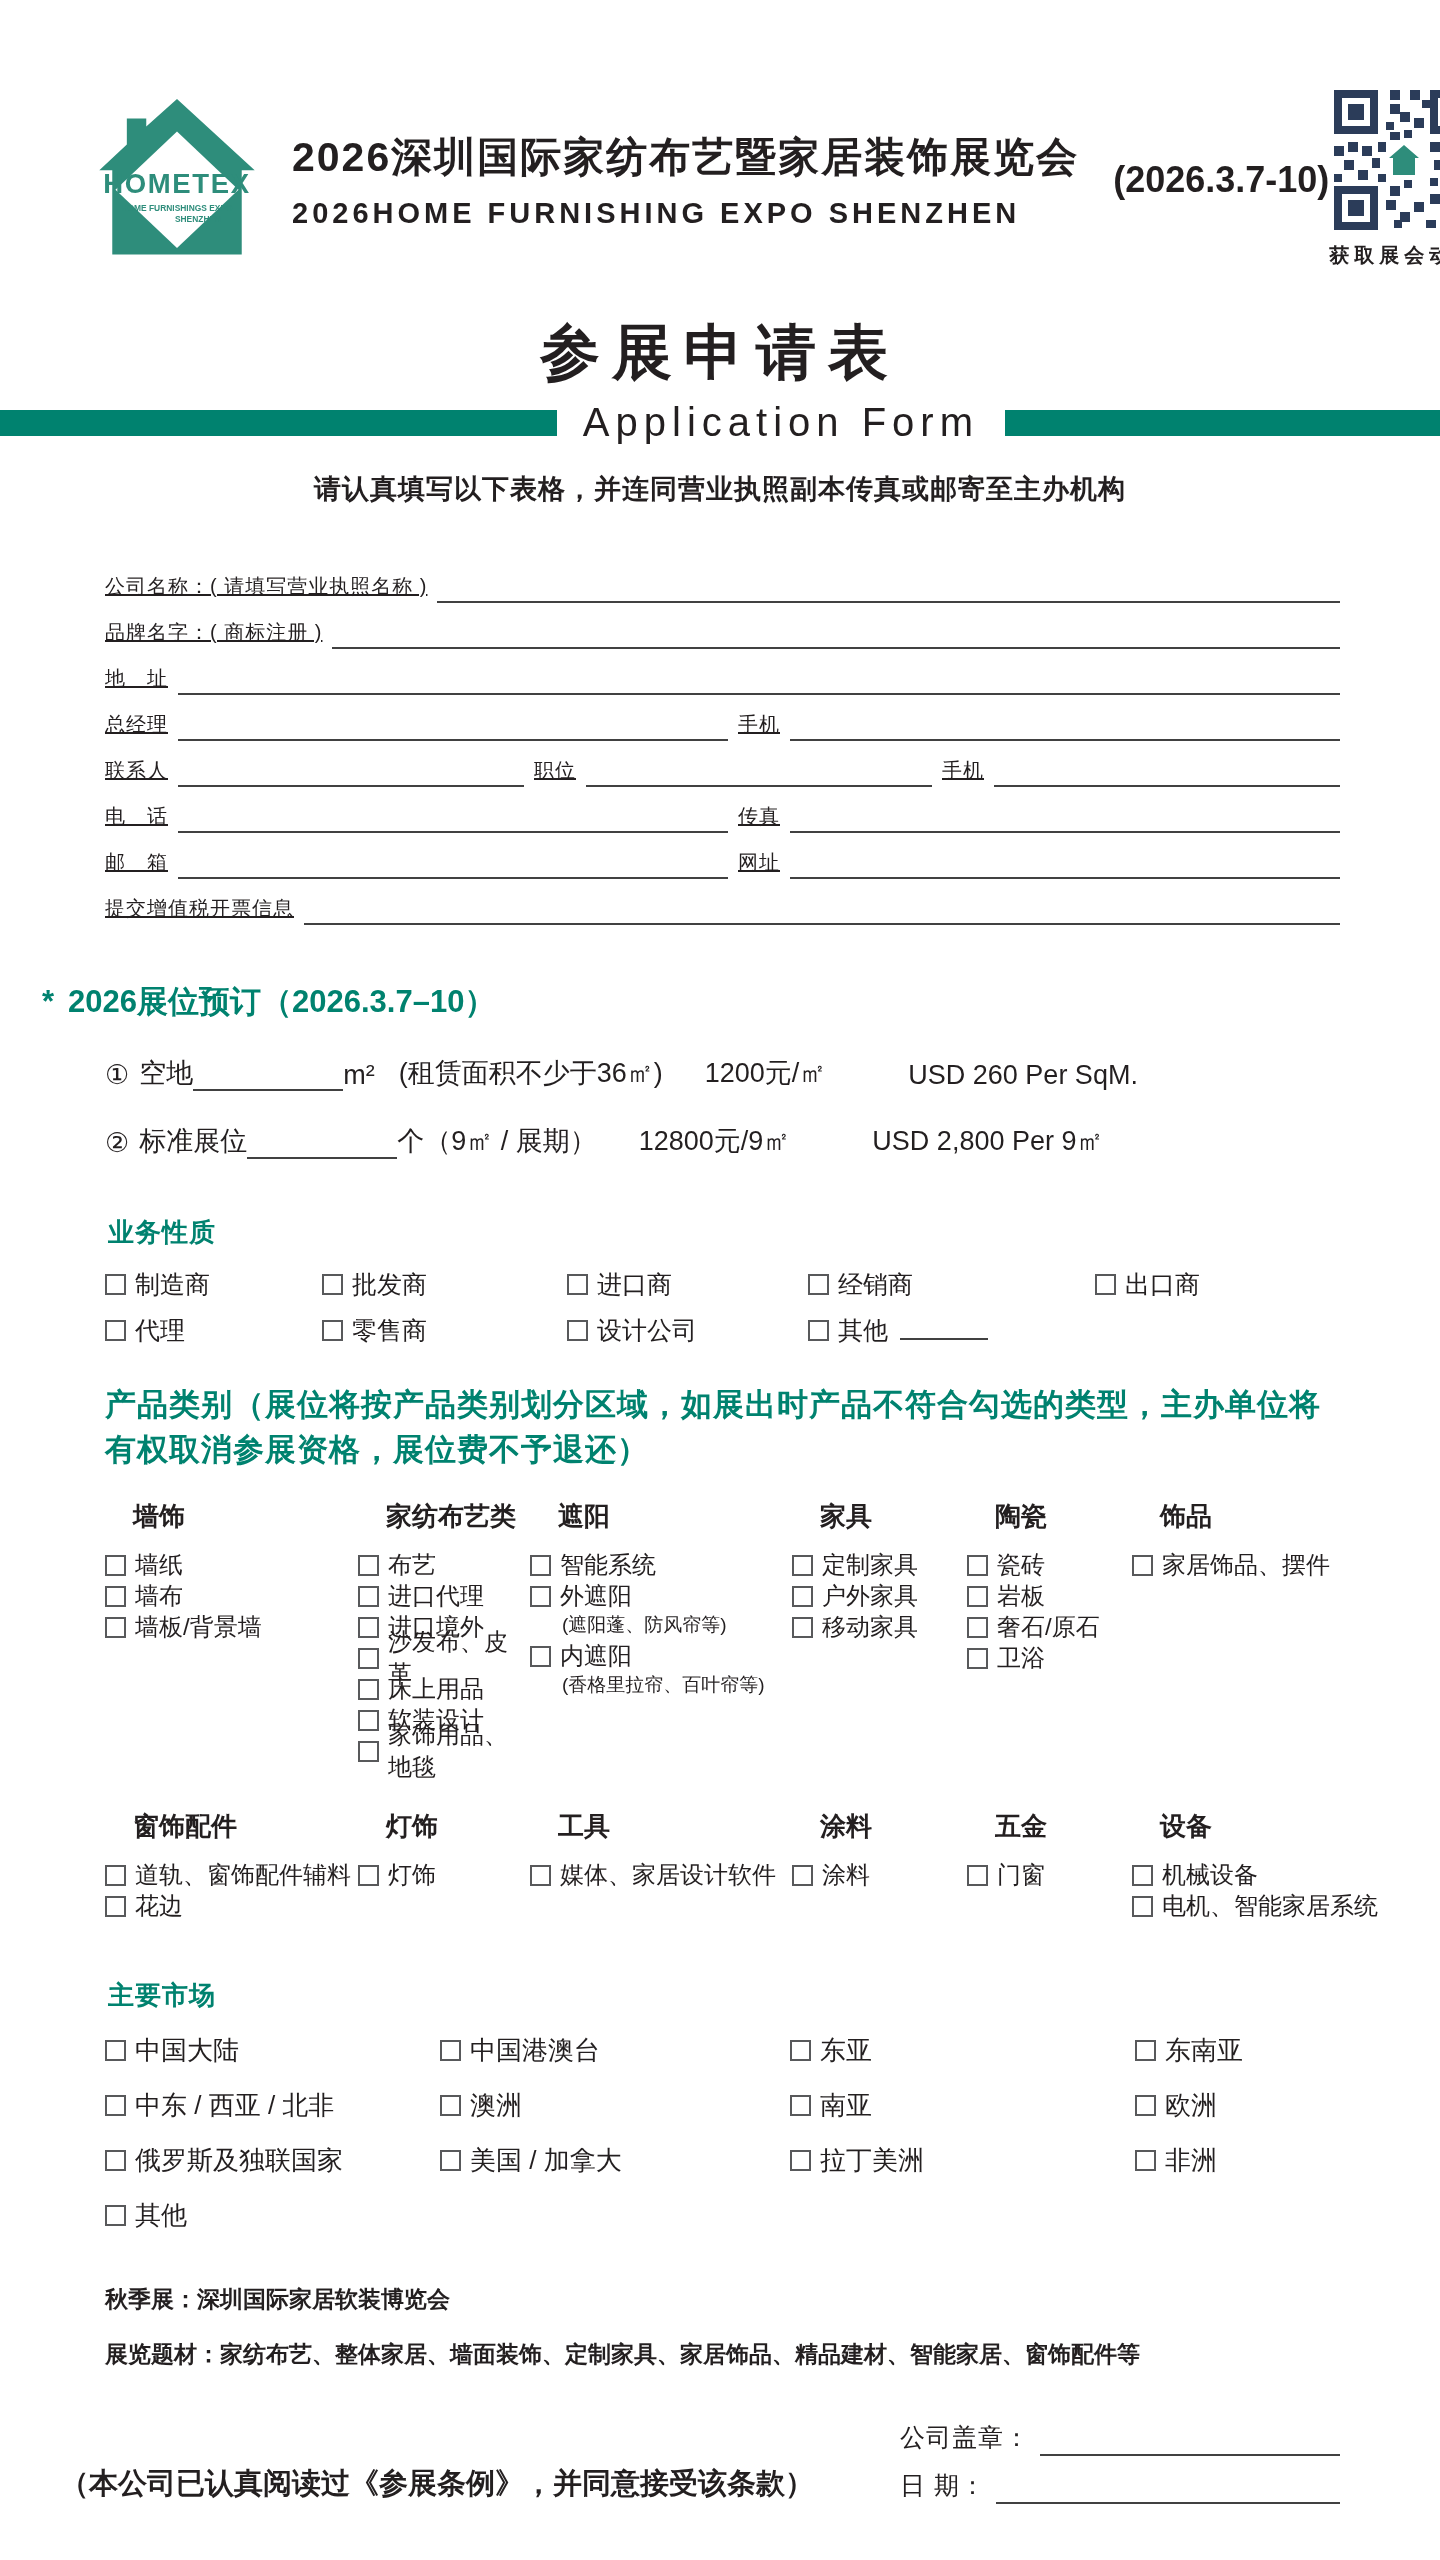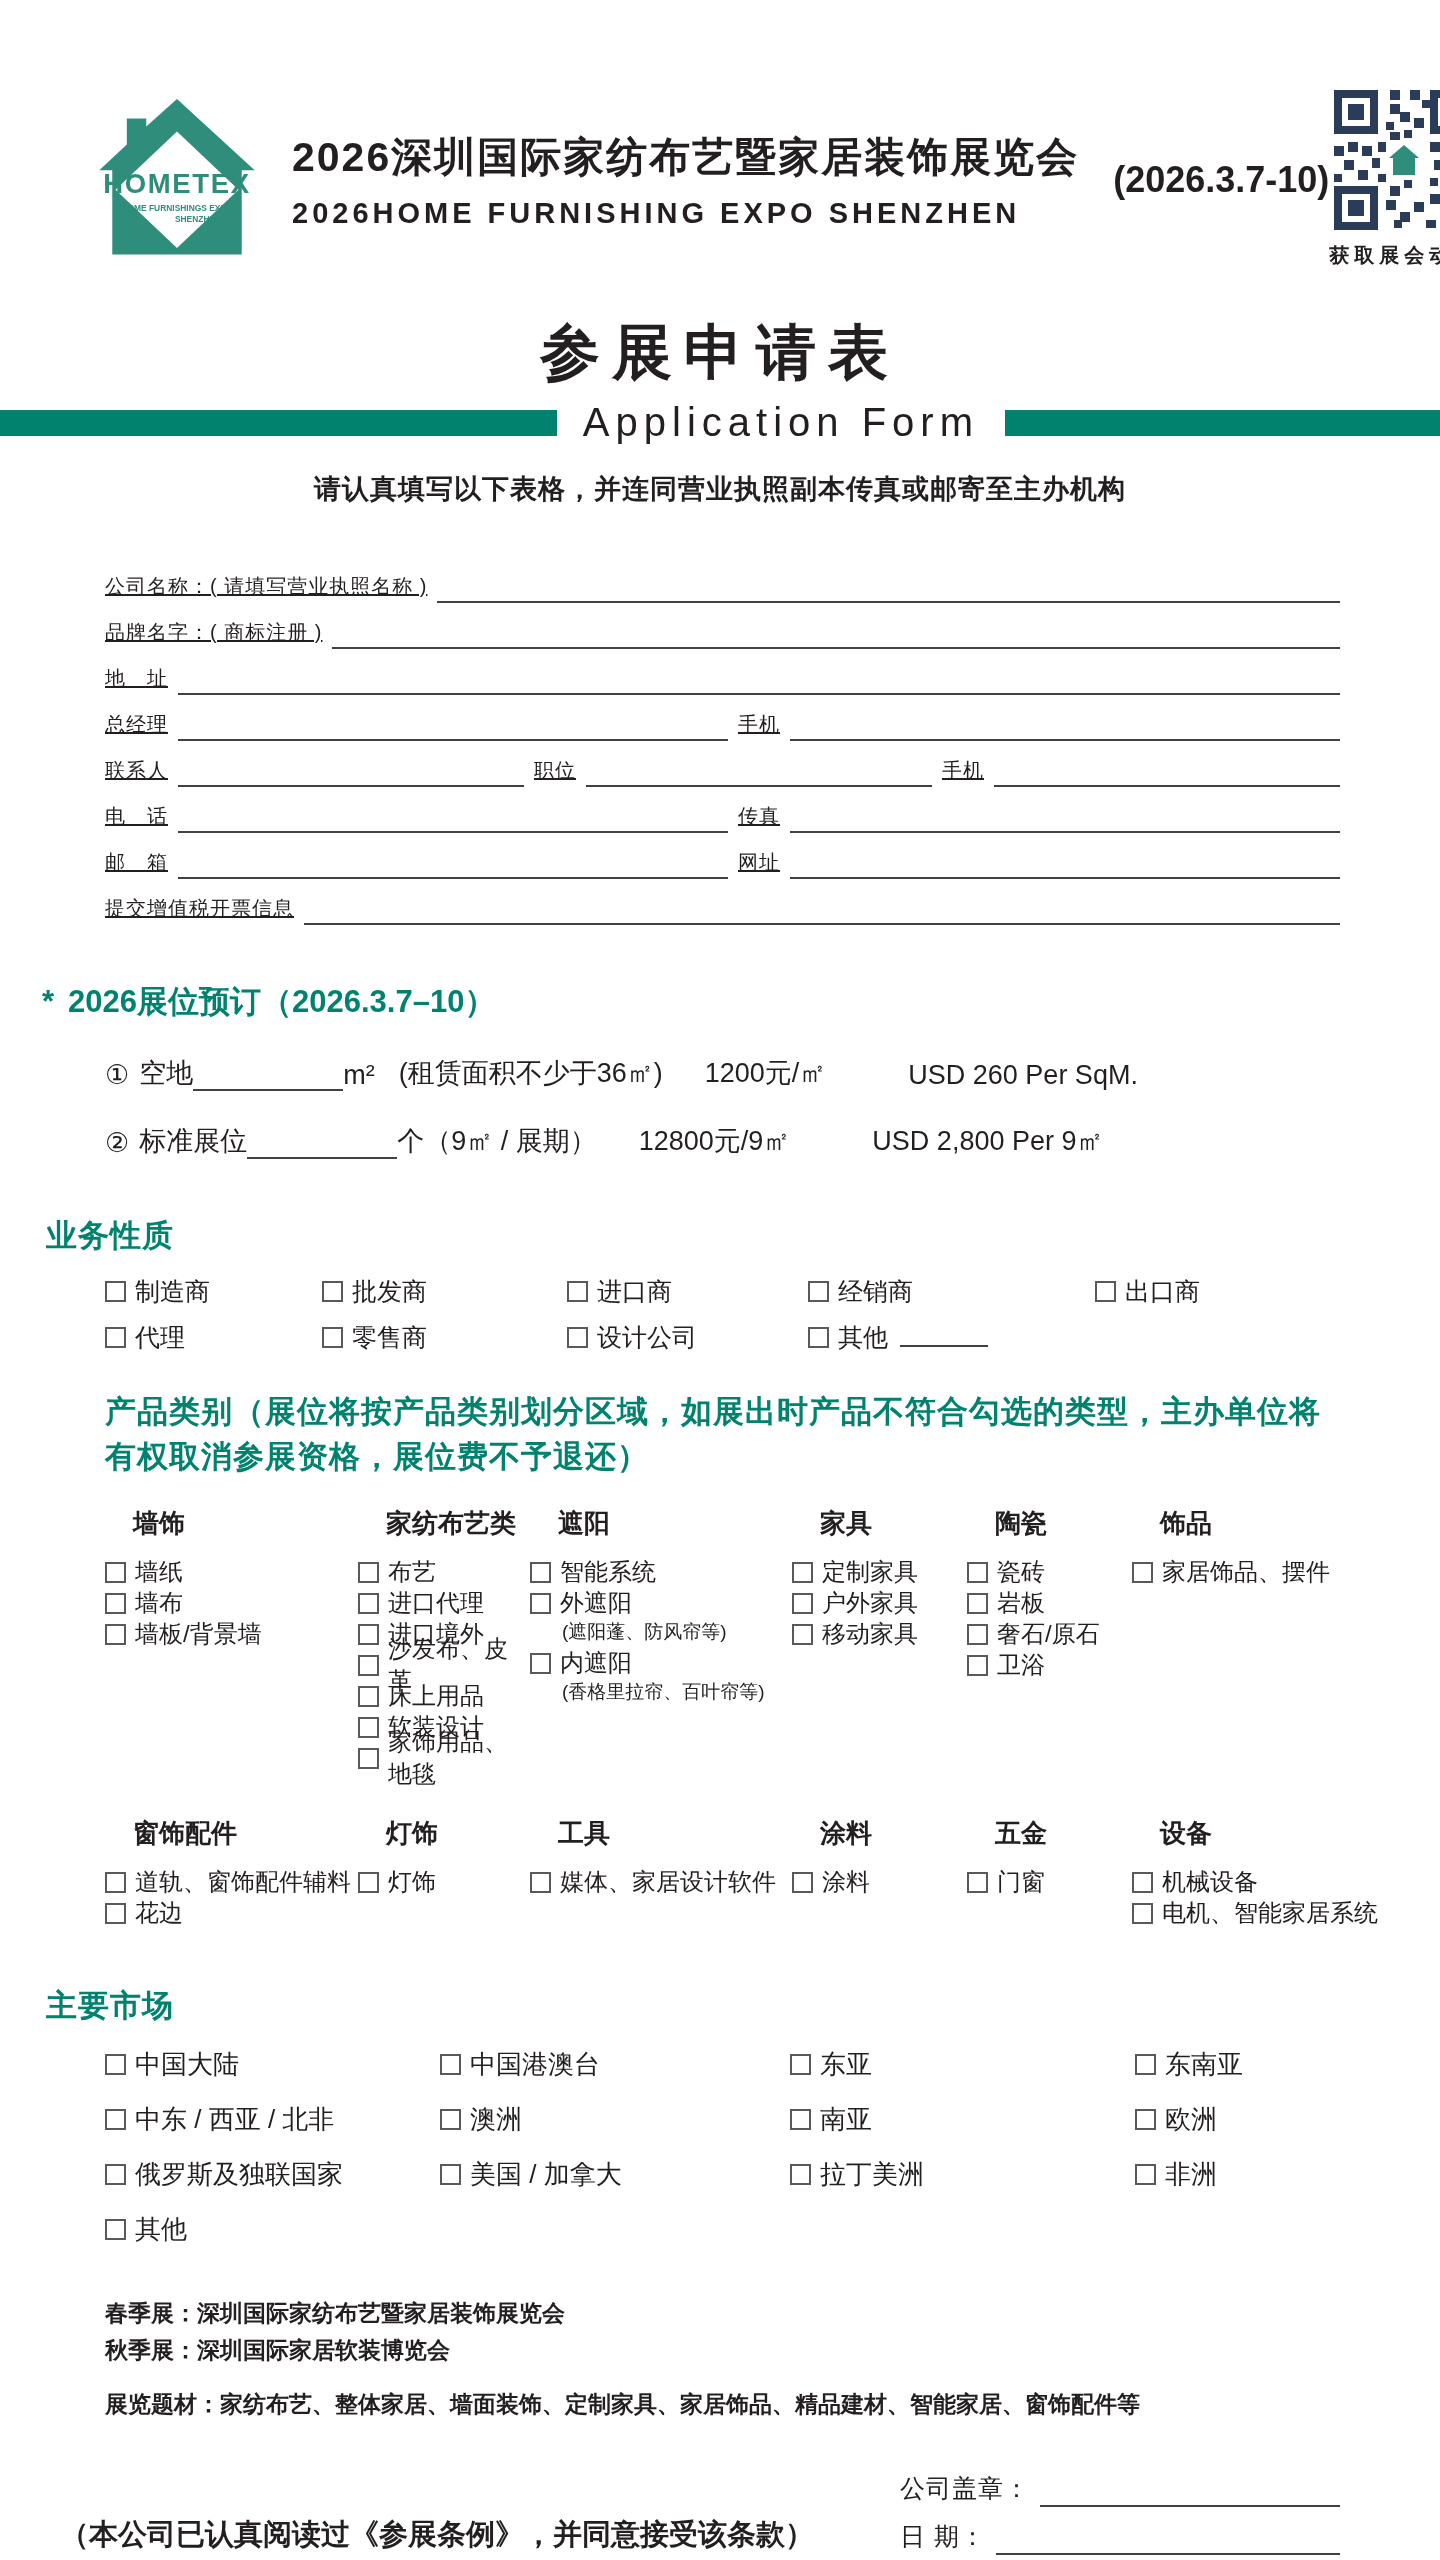--- a/index.html
+++ b/index.html
@@ -48,21 +48,21 @@
   .bk-heading{margin:56px 0 0 42px;color:var(--teal);font-size:31px;font-weight:700;display:flex;align-items:center;}
   .bk-star{margin-right:14px;font-size:31px;}
   .bitem{display:flex;align-items:flex-end;margin:32px 0 0 105px;font-size:27px;white-space:nowrap;}
   .bnum{margin-right:10px;}
   .bline{width:150px;border-bottom:2px solid var(--line);height:30px;}
   .bnote{margin-left:24px;}
   .bprice{margin-left:42px;}
   .busd{margin-left:82px;}
 
   
-  .sec-heading{margin:56px 0 0 46px;color:var(--teal);font-size:31px;font-weight:700;letter-spacing:1px;}
+  .sec-heading{margin:56px 0 0 108px;color:var(--teal);font-size:26px;font-weight:700;letter-spacing:1px;}
   .citem{display:flex;align-items:center;white-space:nowrap;}
   .cb{width:21px;height:21px;border:2px solid #58595B;margin-right:9px;flex:none;background:#fff;}
   .biz-grid{display:grid;grid-template-columns:217px 245px 241px 287px 1fr;margin:18px 0 0 105px;row-gap:13px;font-size:25px;}
   .biz-grid .citem:last-child::after{content:"";width:88px;height:16px;border-bottom:2px solid var(--line);margin-left:12px;}
 
   .pnote-head{margin:36px 95px 0 105px;color:var(--teal);font-size:31px;font-weight:700;line-height:1.45;letter-spacing:1px;}
 
   .ptable{display:grid;grid-template-columns:253px 172px 262px 175px 165px 1fr;margin:26px 0 0 105px;font-size:24px;align-items:start;}
   .ptable.second{margin-top:42px;}
   .pcol-title{font-weight:700;font-size:26px;padding-left:28px;margin-bottom:16px;white-space:nowrap;}
@@ -561,21 +561,20 @@
         <span>非洲</span>
       </div>
 
       <div class="citem">
         <span class="cb"></span>
         <span>其他</span>
       </div>
     </div>
 
   <div class="expo">
-    <div>春季展：深圳国际家纺布艺暨家居装饰展览会</div>
     <div>秋季展：深圳国际家居软装博览会</div>
     <div class="expo-themes">展览题材：家纺布艺、整体家居、墙面装饰、定制家具、家居饰品、精品建材、智能家居、窗饰配件等</div>
   </div>
 
   <div class="agree">
     <div class="agree-statement">（本公司已认真阅读过《参展条例》，并同意接受该条款）</div>
     <div class="agree-right">
       <div class="agree-row">
         <span class="flabel">公司盖章：</span>
         <span class="agree-line"></span>

